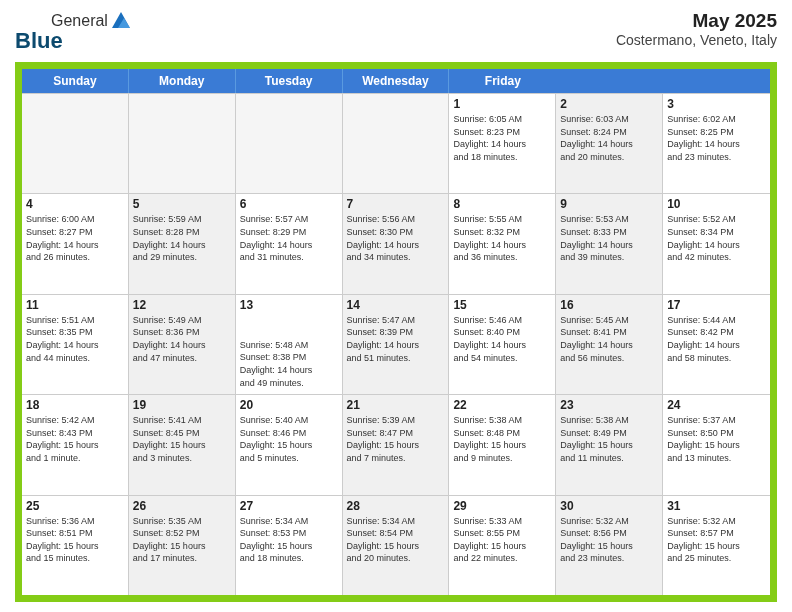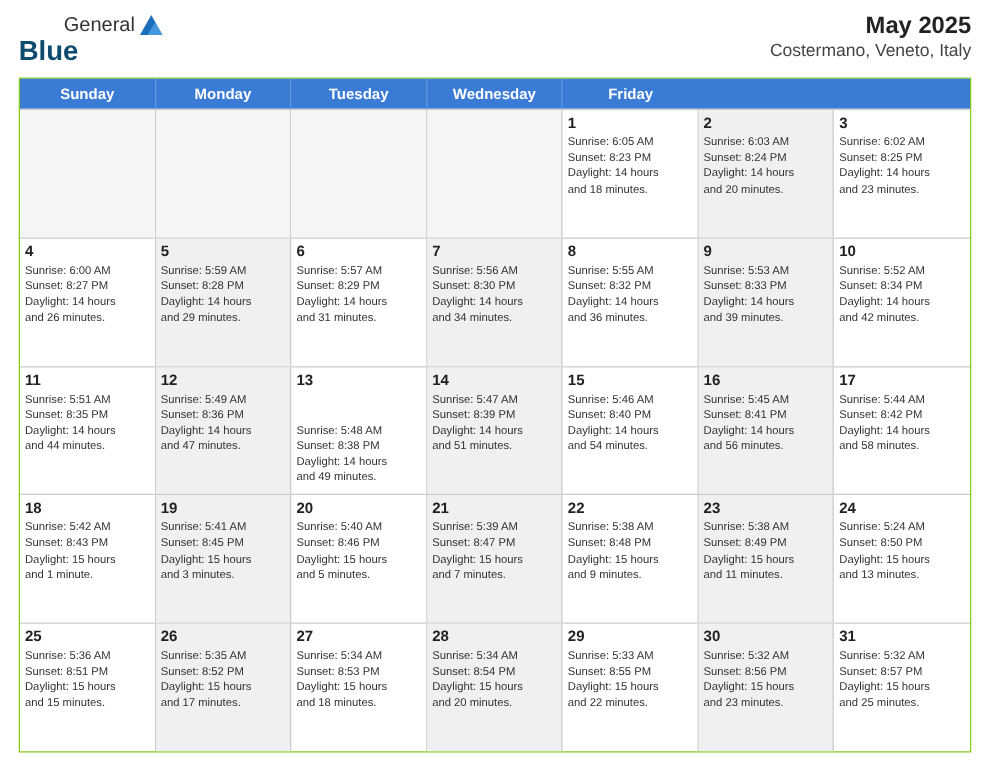--- a/index.html
+++ b/index.html
@@ -38,21 +38,21 @@
       color: #222;
     }
     .subtitle {
       font-size: 14px;
       color: #444;
     }
     .calendar {
       flex: 1;
       display: flex;
       flex-direction: column;
-      border: 1px solid #84cc16;
+      border: 7px solid #84cc16;
     }
     .cal-header {
       display: grid;
       grid-template-columns: repeat(7, 1fr);
       background: #3a7bd5;
     }
     .cal-header-cell {
       color: #fff;
       font-size: 12px;
       font-weight: bold;
@@ -296,21 +296,21 @@
           </div>
           <div class="cal-cell shaded">
             <div class="day-num">23</div>
             <div class="day-info" style="white-space: pre-line;">Sunrise: 5:38 AM
 Sunset: 8:49 PM
 Daylight: 15 hours
 and 11 minutes.</div>
           </div>
           <div class="cal-cell">
             <div class="day-num">24</div>
-            <div class="day-info" style="white-space: pre-line;">Sunrise: 5:24 AM
+            <div class="day-info" style="white-space: pre-line;">Sunrise: 5:37 AM
 Sunset: 8:50 PM
 Daylight: 15 hours
 and 13 minutes.</div>
           </div>
         </div>
         <div class="cal-row">
           <div class="cal-cell">
             <div class="day-num">25</div>
             <div class="day-info" style="white-space: pre-line;">Sunrise: 5:36 AM
 Sunset: 8:51 PM

